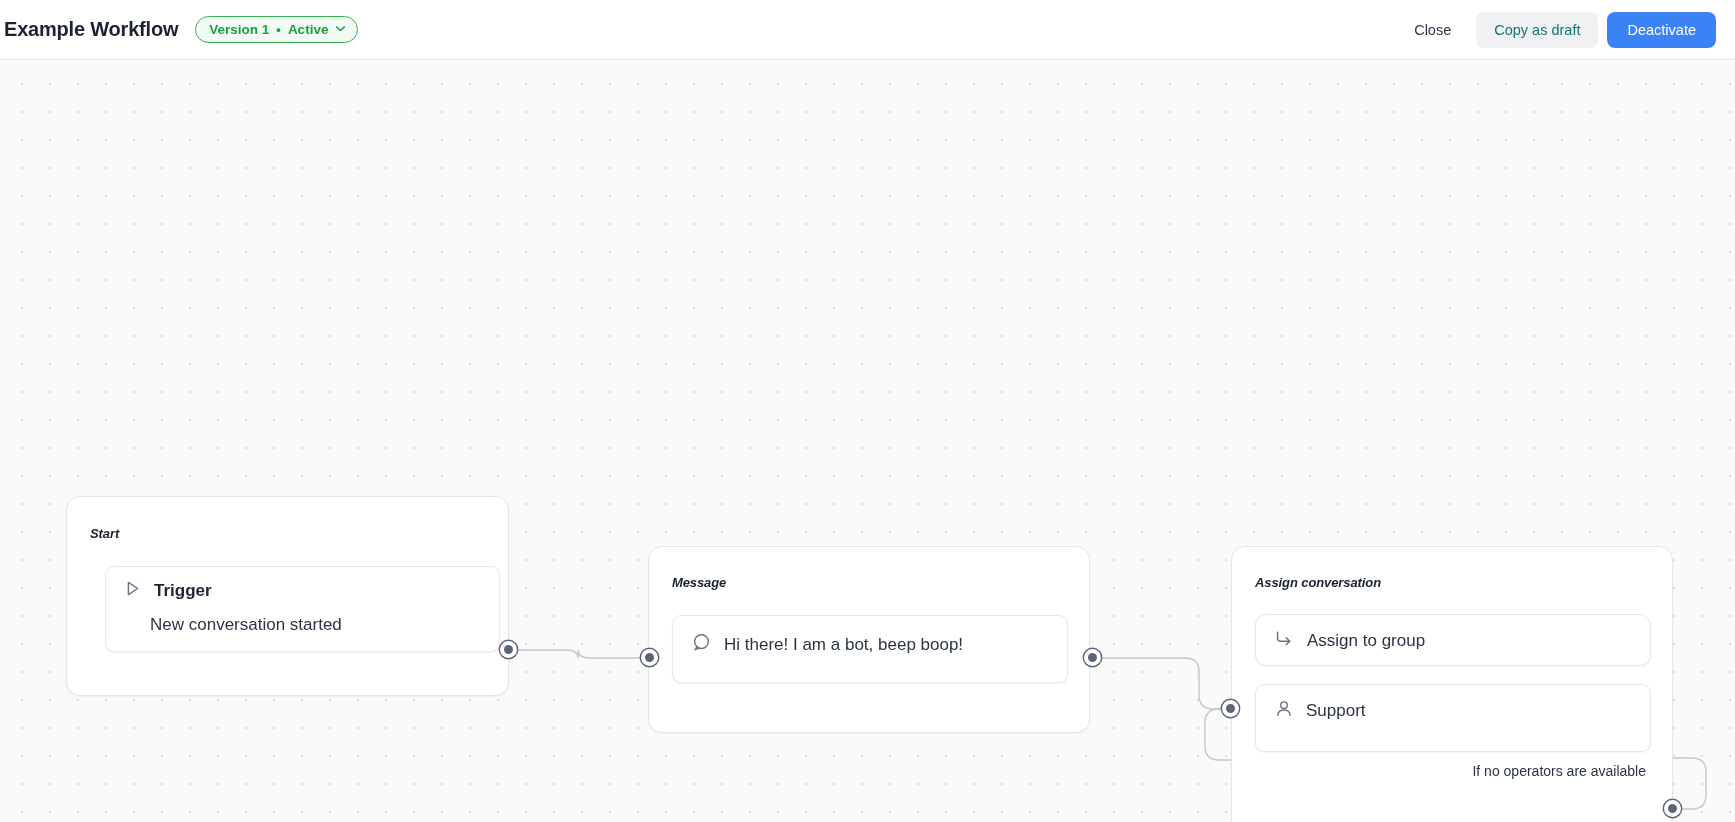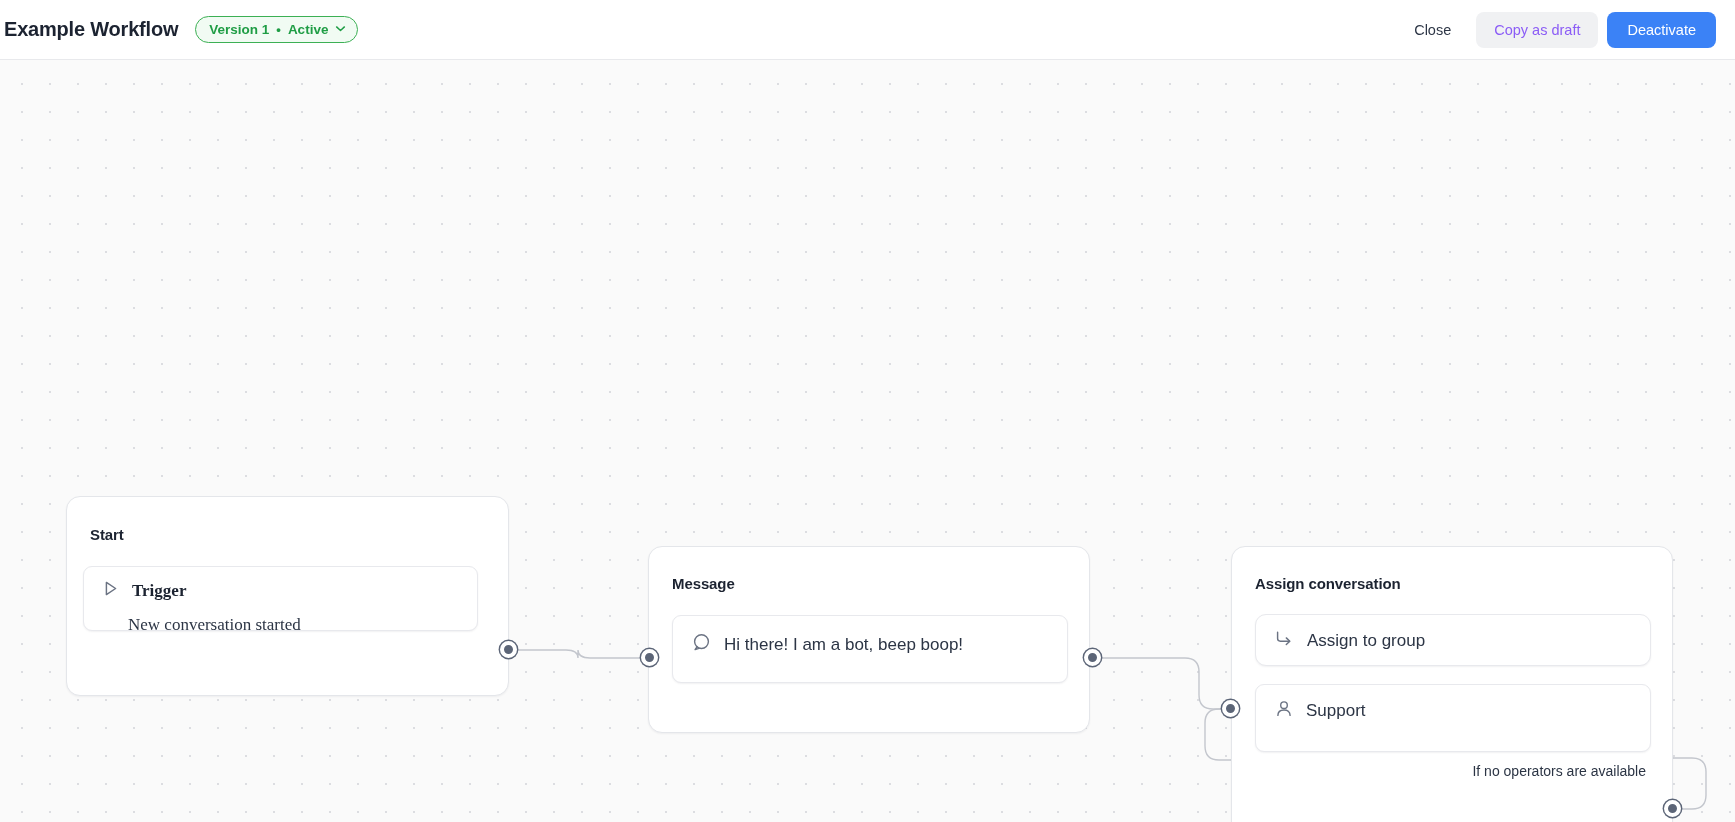--- a/index.html
+++ b/index.html
@@ -62,21 +62,21 @@
     display: flex;
     align-items: center;
     justify-content: center;
     font-size: 14.5px;
     cursor: pointer;
     border: none;
     white-space: nowrap;
     font-family: "Liberation Sans", sans-serif;
   }
   .tb-plain { background: transparent; color: #2d3646; padding: 0 16px; }
-  .tb-grey  { background: #f0f1f3; color: #8b5cf6; padding: 0 18px; }
+  .tb-grey  { background: #f0f1f3; color: #0f766e; padding: 0 18px; }
   .tb-blue  { background: #3b82f6; color: #ffffff; padding: 0 20px; }
 
   
   #canvas {
     position: absolute;
     left: 0; top: 60px;
     width: 1735px; height: 762px;
     background-color: #fafafa;
     background-image: radial-gradient(#dcdde1 1.1px, transparent 1.2px);
     background-size: 28px 28px;
@@ -88,24 +88,25 @@
   
   .node {
     position: absolute;
     background: #ffffff;
     border: 1px solid #e4e6ea;
     border-radius: 14px;
     box-shadow: 0 1px 2px rgba(20,25,40,0.05);
     z-index: 10;
   }
   .node-title {
-    font-size: 15px;
+    font-size: 13px;
     font-weight: bold;
     color: #1c2331;
     letter-spacing: -0.1px;
+    font-style: italic;
   }
   .subcard {
     background: #ffffff;
     border: 1px solid #e8e9ed;
     border-radius: 9px;
     box-shadow: 0 1px 2px rgba(20,25,40,0.06);
   }
   .row-line {
     display: flex;
     align-items: center;
@@ -118,21 +119,21 @@
 
   
   #node-start   { left: 66px;   top: 436px; width: 443px; height: 200px; }
   #node-message { left: 648px;  top: 486px; width: 442px; height: 187px; }
   #node-assign  { left: 1231px; top: 486px; width: 442px; height: 297px; }
 
   #node-start .node-title   { position: absolute; left: 23px; top: 29px; }
   #node-message .node-title { position: absolute; left: 23px; top: 28px; }
   #node-assign .node-title  { position: absolute; left: 23px; top: 28px; }
 
-  #start-subcard  { position: absolute; left: 16px; top: 69px; width: 395px; height: 65px; font-family: Liberation Serif, serif; }
+  #start-subcard  { position: absolute; left: 38px; top: 69px; width: 395px; height: 86px; }
   #msg-subcard    { position: absolute; left: 23px; top: 68px; width: 396px; height: 68px; }
   #assign-row1    { position: absolute; left: 23px; top: 67px; width: 396px; height: 52px; border-radius: 11px; }
   #assign-row2    { position: absolute; left: 23px; top: 137px; width: 396px; height: 68px; }
 
   #trigger-line  { position: absolute; left: 19px; top: 13px; }
   #trigger-sub   { position: absolute; left: 44px; top: 48px; }
   #msg-line      { position: absolute; left: 19px; top: 17px; }
   .assign-inner  { position: absolute; left: 19px; top: 15px; }
 
   #no-operators-label {

